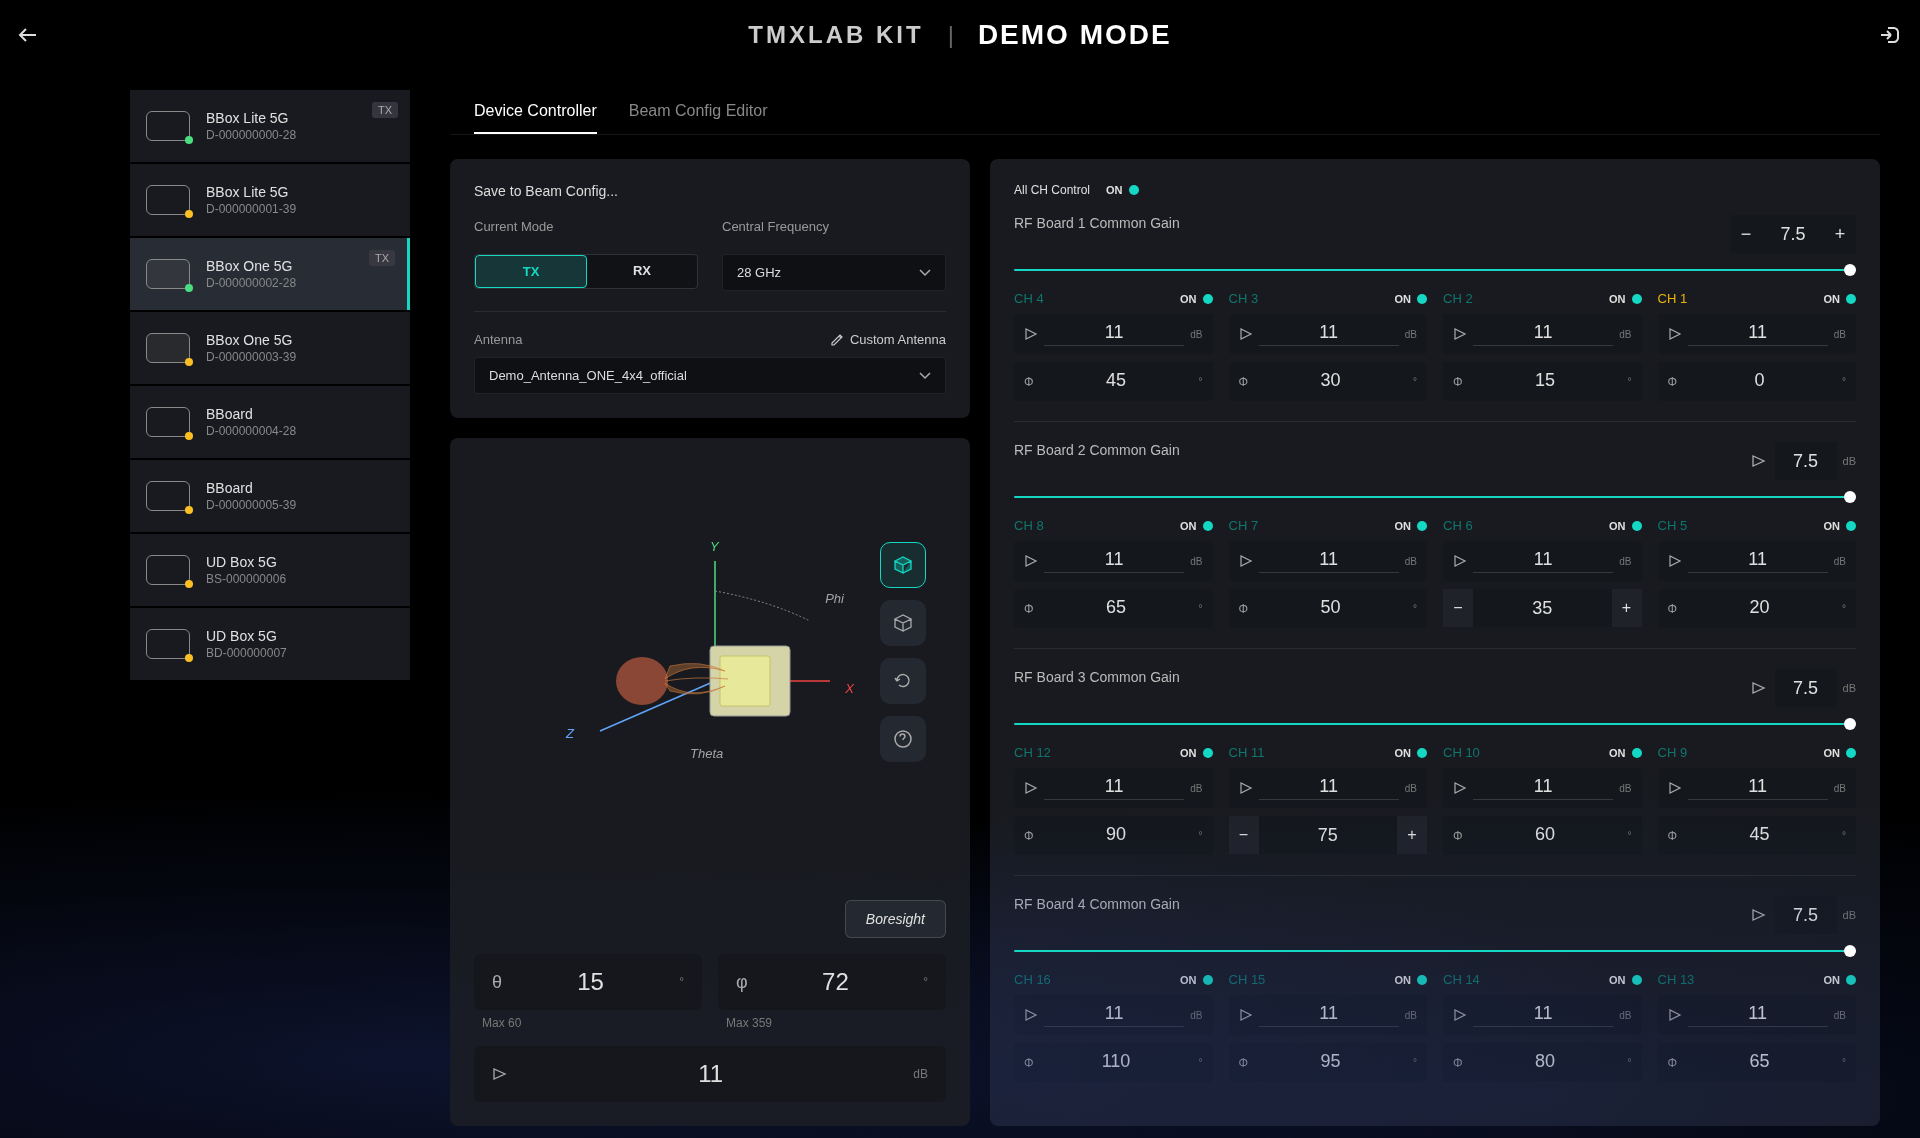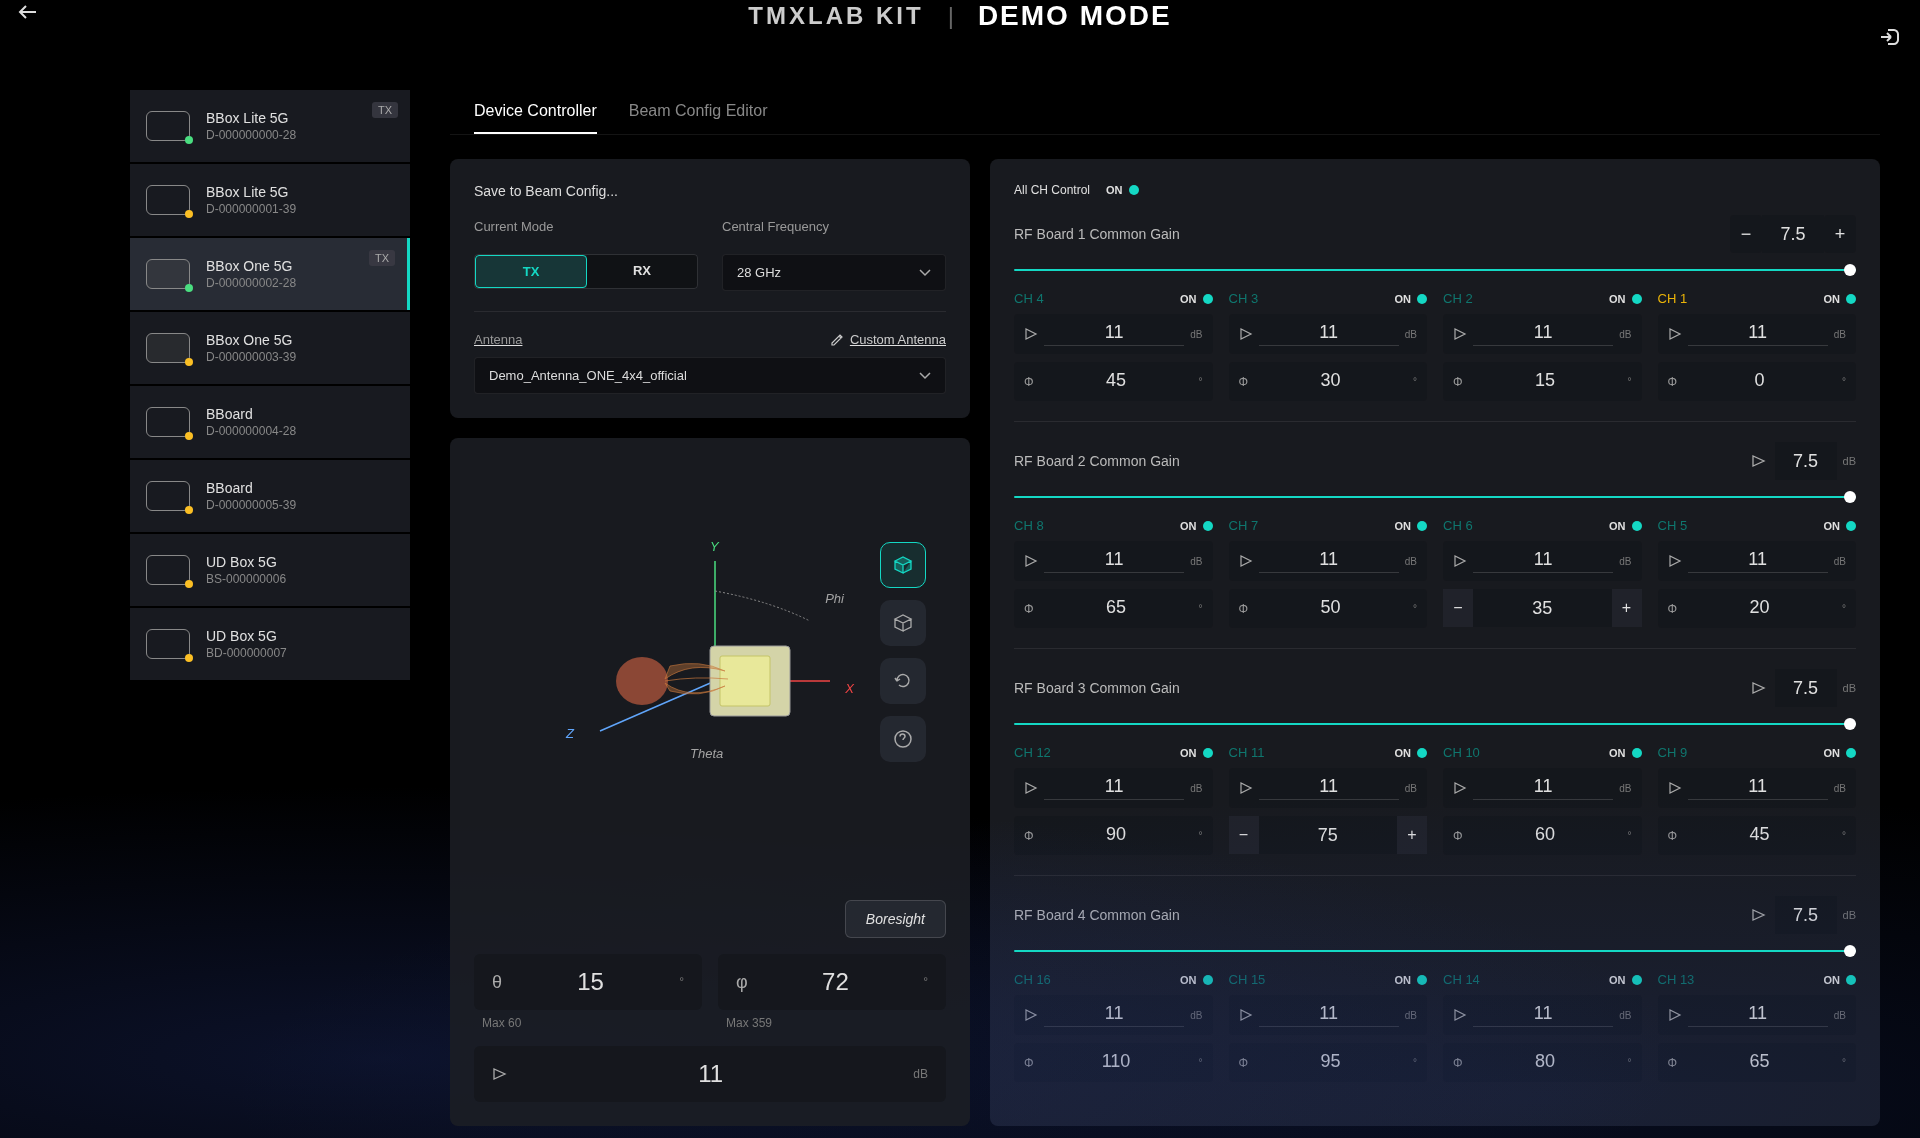--- a/index.html
+++ b/index.html
@@ -1,19 +1,19 @@
 <!DOCTYPE html>
 <html><head>
 <meta charset="utf-8">
 <style>
 * { margin: 0; padding: 0; box-sizing: border-box; font-family: -apple-system, BlinkMacSystemFont, 'Segoe UI', Arial, sans-serif; }
 body { background: #000; color: #e0e0e0; width: 1920px; height: 1138px; overflow: hidden; position: relative; }
 .bg-wave { position: absolute; bottom: 0; left: 0; width: 100%; height: 400px; background: radial-gradient(ellipse at 20% 80%, rgba(40,60,140,0.3), transparent 60%), radial-gradient(ellipse at 80% 90%, rgba(30,50,120,0.25), transparent 60%); pointer-events: none; }
 
-.header { display: flex; height: 70px; padding: 0 16px; position: relative; flex-direction: column; }
+.header { display: flex; align-items: center; height: 70px; padding: 0 16px; position: relative; }
 .back-btn { width: 24px; height: 24px; display: flex; align-items: center; justify-content: center; cursor: pointer; }
 .header-center { position: absolute; left: 50%; transform: translateX(-50%); display: flex; align-items: center; gap: 24px; }
 .brand { font-size: 24px; font-weight: 600; letter-spacing: 3px; color: #ccc; }
 .mode { font-size: 28px; font-weight: 700; letter-spacing: 2px; color: #fff; }
 .divider { color: #666; font-size: 24px; }
 .login-btn { margin-left: auto; cursor: pointer; }
 
 .main { display: flex; gap: 40px; padding: 20px 40px 40px 130px; height: calc(100% - 70px); }
 
 .sidebar { width: 280px; display: flex; flex-direction: column; gap: 2px; }
@@ -40,21 +40,21 @@
 
 .save-link { font-size: 14px; color: #ddd; font-weight: 500; cursor: pointer; margin-bottom: 20px; }
 .form-row { display: flex; gap: 24px; }
 .form-group { flex: 1; }
 .form-label { font-size: 13px; color: #999; margin-bottom: 20px; }
 .toggle-btns { display: flex; border: 1px solid rgba(255,255,255,0.1); border-radius: 4px; overflow: hidden; }
 .toggle-btn { flex: 1; padding: 8px; text-align: center; font-size: 13px; font-weight: 600; cursor: pointer; background: rgba(0,0,0,0.3); }
 .toggle-btn.active { background: rgba(20,216,196,0.15); border: 1px solid #14d8c4; color: #14d8c4; border-radius: 4px; }
 .select { width: 100%; padding: 10px 14px; background: rgba(10,10,14,0.6); border: 1px solid rgba(255,255,255,0.08); border-radius: 4px; color: #ddd; font-size: 13px; display: flex; justify-content: space-between; align-items: center; cursor: pointer; }
 .divider-h { height: 1px; background: rgba(255,255,255,0.08); margin: 20px 0; }
-.ant-row { display: flex; justify-content: space-between; margin-bottom: 10px; text-decoration: underline; }
+.ant-row { display: flex; justify-content: space-between; margin-bottom: 10px; }
 .custom-ant { font-size: 13px; color: #ccc; display: flex; align-items: center; gap: 6px; cursor: pointer; }
 
 .viz-panel { flex: 1; position: relative; display: flex; flex-direction: column; }
 .viz-area { flex: 1; position: relative; display: flex; align-items: center; justify-content: center; min-height: 360px; }
 .viz-tools { position: absolute; right: 20px; top: 80px; display: flex; flex-direction: column; gap: 12px; }
 .viz-tool { width: 46px; height: 46px; background: rgba(40,44,52,0.8); border-radius: 10px; display: flex; align-items: center; justify-content: center; cursor: pointer; }
 .viz-tool.active { border: 1.5px solid #14d8c4; background: rgba(20,216,196,0.1); }
 .boresight { align-self: flex-end; padding: 10px 20px; background: rgba(40,44,52,0.8); border: 1px solid rgba(255,255,255,0.15); border-radius: 6px; font-size: 14px; cursor: pointer; margin-bottom: 16px; font-style: italic; }
 .angle-row { display: flex; gap: 16px; }
 .angle-box { flex: 1; }
@@ -66,21 +66,21 @@
 .big-field { background: rgba(20,22,28,0.8); border-radius: 6px; padding: 14px 18px; display: flex; align-items: center; margin-top: 16px; }
 
 .right-col { flex: 1; background: rgba(28,30,36,0.85); border-radius: 8px; padding: 24px; overflow-y: auto; }
 .allch-header { display: flex; align-items: center; gap: 16px; padding-bottom: 18px; }
 .allch-title { font-size: 12px; font-weight: 500; }
 .on-toggle { display: flex; align-items: center; gap: 6px; font-size: 11px; font-weight: 600; }
 .on-dot { width: 10px; height: 10px; background: #14d8c4; border-radius: 50%; }
 
 .board-section { padding: 20px 0; border-top: 1px solid rgba(255,255,255,0.08); }
 .board-section:first-child { border-top: none; padding-top: 0; }
-.board-header { display: flex; align-items: center; gap: 16px; margin-bottom: 16px; }
+.board-header { display: flex; align-items: flex-start; gap: 16px; margin-bottom: 16px; }
 .board-title { font-size: 14px; color: #bbb; }
 .gain-adj { display: flex; align-items: center; gap: 0; margin-left: auto; }
 .gain-btn { width: 32px; height: 38px; background: rgba(20,22,28,0.8); border-radius: 4px; display: flex; align-items: center; justify-content: center; font-size: 18px; cursor: pointer; }
 .gain-val { width: 62px; height: 38px; background: rgba(20,22,28,0.8); display: flex; align-items: center; justify-content: center; font-size: 18px; font-weight: 500; }
 .gain-unit { font-size: 11px; color: #777; margin-left: 6px; }
 .slider-track { flex: 1; height: 2px; background: #14d8c4; position: relative; border-radius: 2px; }
 .slider-thumb { position: absolute; right: 0; top: -5px; width: 12px; height: 12px; background: #fff; border-radius: 50%; }
 
 .ch-grid { display: grid; grid-template-columns: repeat(4, 1fr); gap: 16px; }
 .ch-cell { display: flex; flex-direction: column; gap: 8px; }

